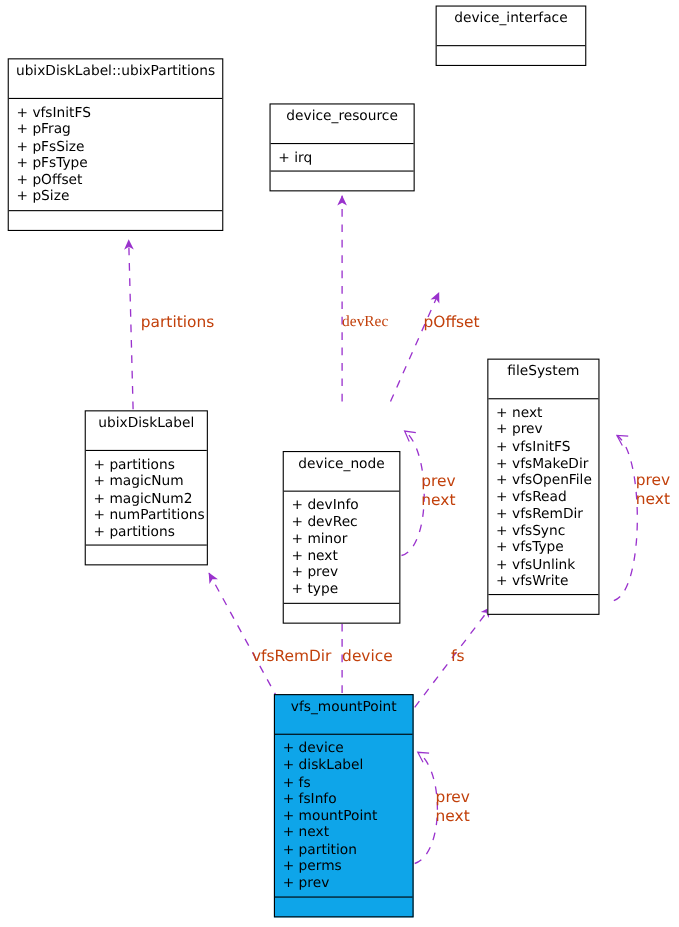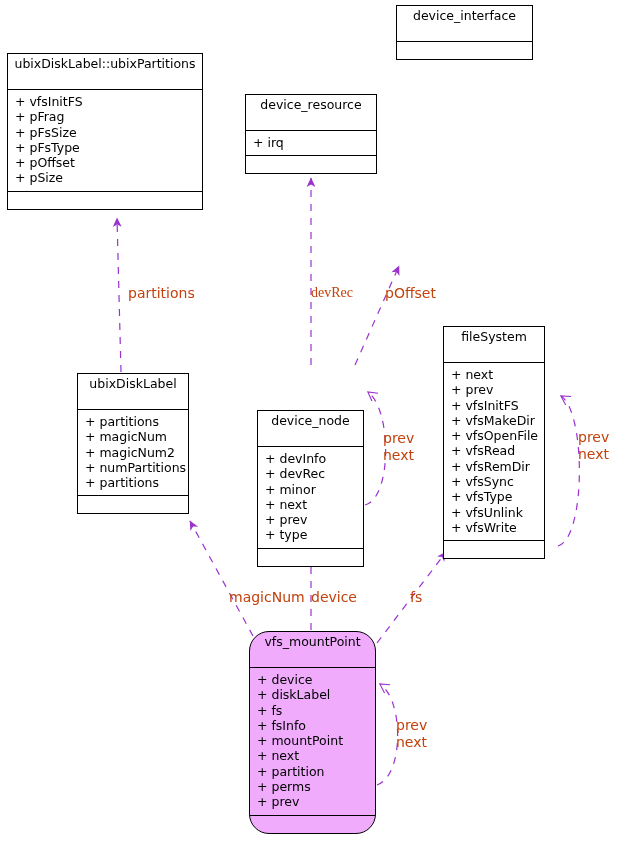--- a/index.html
+++ b/index.html
@@ -22,22 +22,21 @@
     height: 843px;
   }
   .uml-box {
     position: absolute;
     border: 1px solid #000000;
     background: #ffffff;
     box-sizing: border-box;
     z-index: 5;
   }
   .uml-box.highlight {
-    background: #f0abfc;
-    border-radius: 20px;
+    background: #0ea5e9;
   }
   .uml-title {
     text-align: center;
     font-size: 12.5px;
     color: #000000;
     padding: 3px 4px 18px 4px;
     border-bottom: 1px solid #000000;
     line-height: 14px;
     white-space: nowrap;
   }
@@ -201,18 +200,18 @@
 <div class="edge-label" style="left:128px; top:286px;">partitions</div>
 <div class="edge-label" style="left:311px; top:286px;font-family:Liberation Serif, serif;">devRec</div>
 <div class="edge-label" style="left:385px; top:286px;">pOffset</div>
 
 <div class="edge-label" style="left:383px; top:431px;">prev</div>
 <div class="edge-label" style="left:383px; top:448px;">next</div>
 
 <div class="edge-label" style="left:578px; top:430px;">prev</div>
 <div class="edge-label" style="left:578px; top:447px;">next</div>
 
-<div class="edge-label" style="left:229px; top:590px;">magicNum</div>
+<div class="edge-label" style="left:229px; top:590px;">vfsRemDir</div>
 <div class="edge-label" style="left:311px; top:590px;">device</div>
 <div class="edge-label" style="left:410px; top:590px;">fs</div>
 
 <div class="edge-label" style="left:396px; top:718px;">prev</div>
 <div class="edge-label" style="left:396px; top:735px;">next</div>
 
 </body></html>

